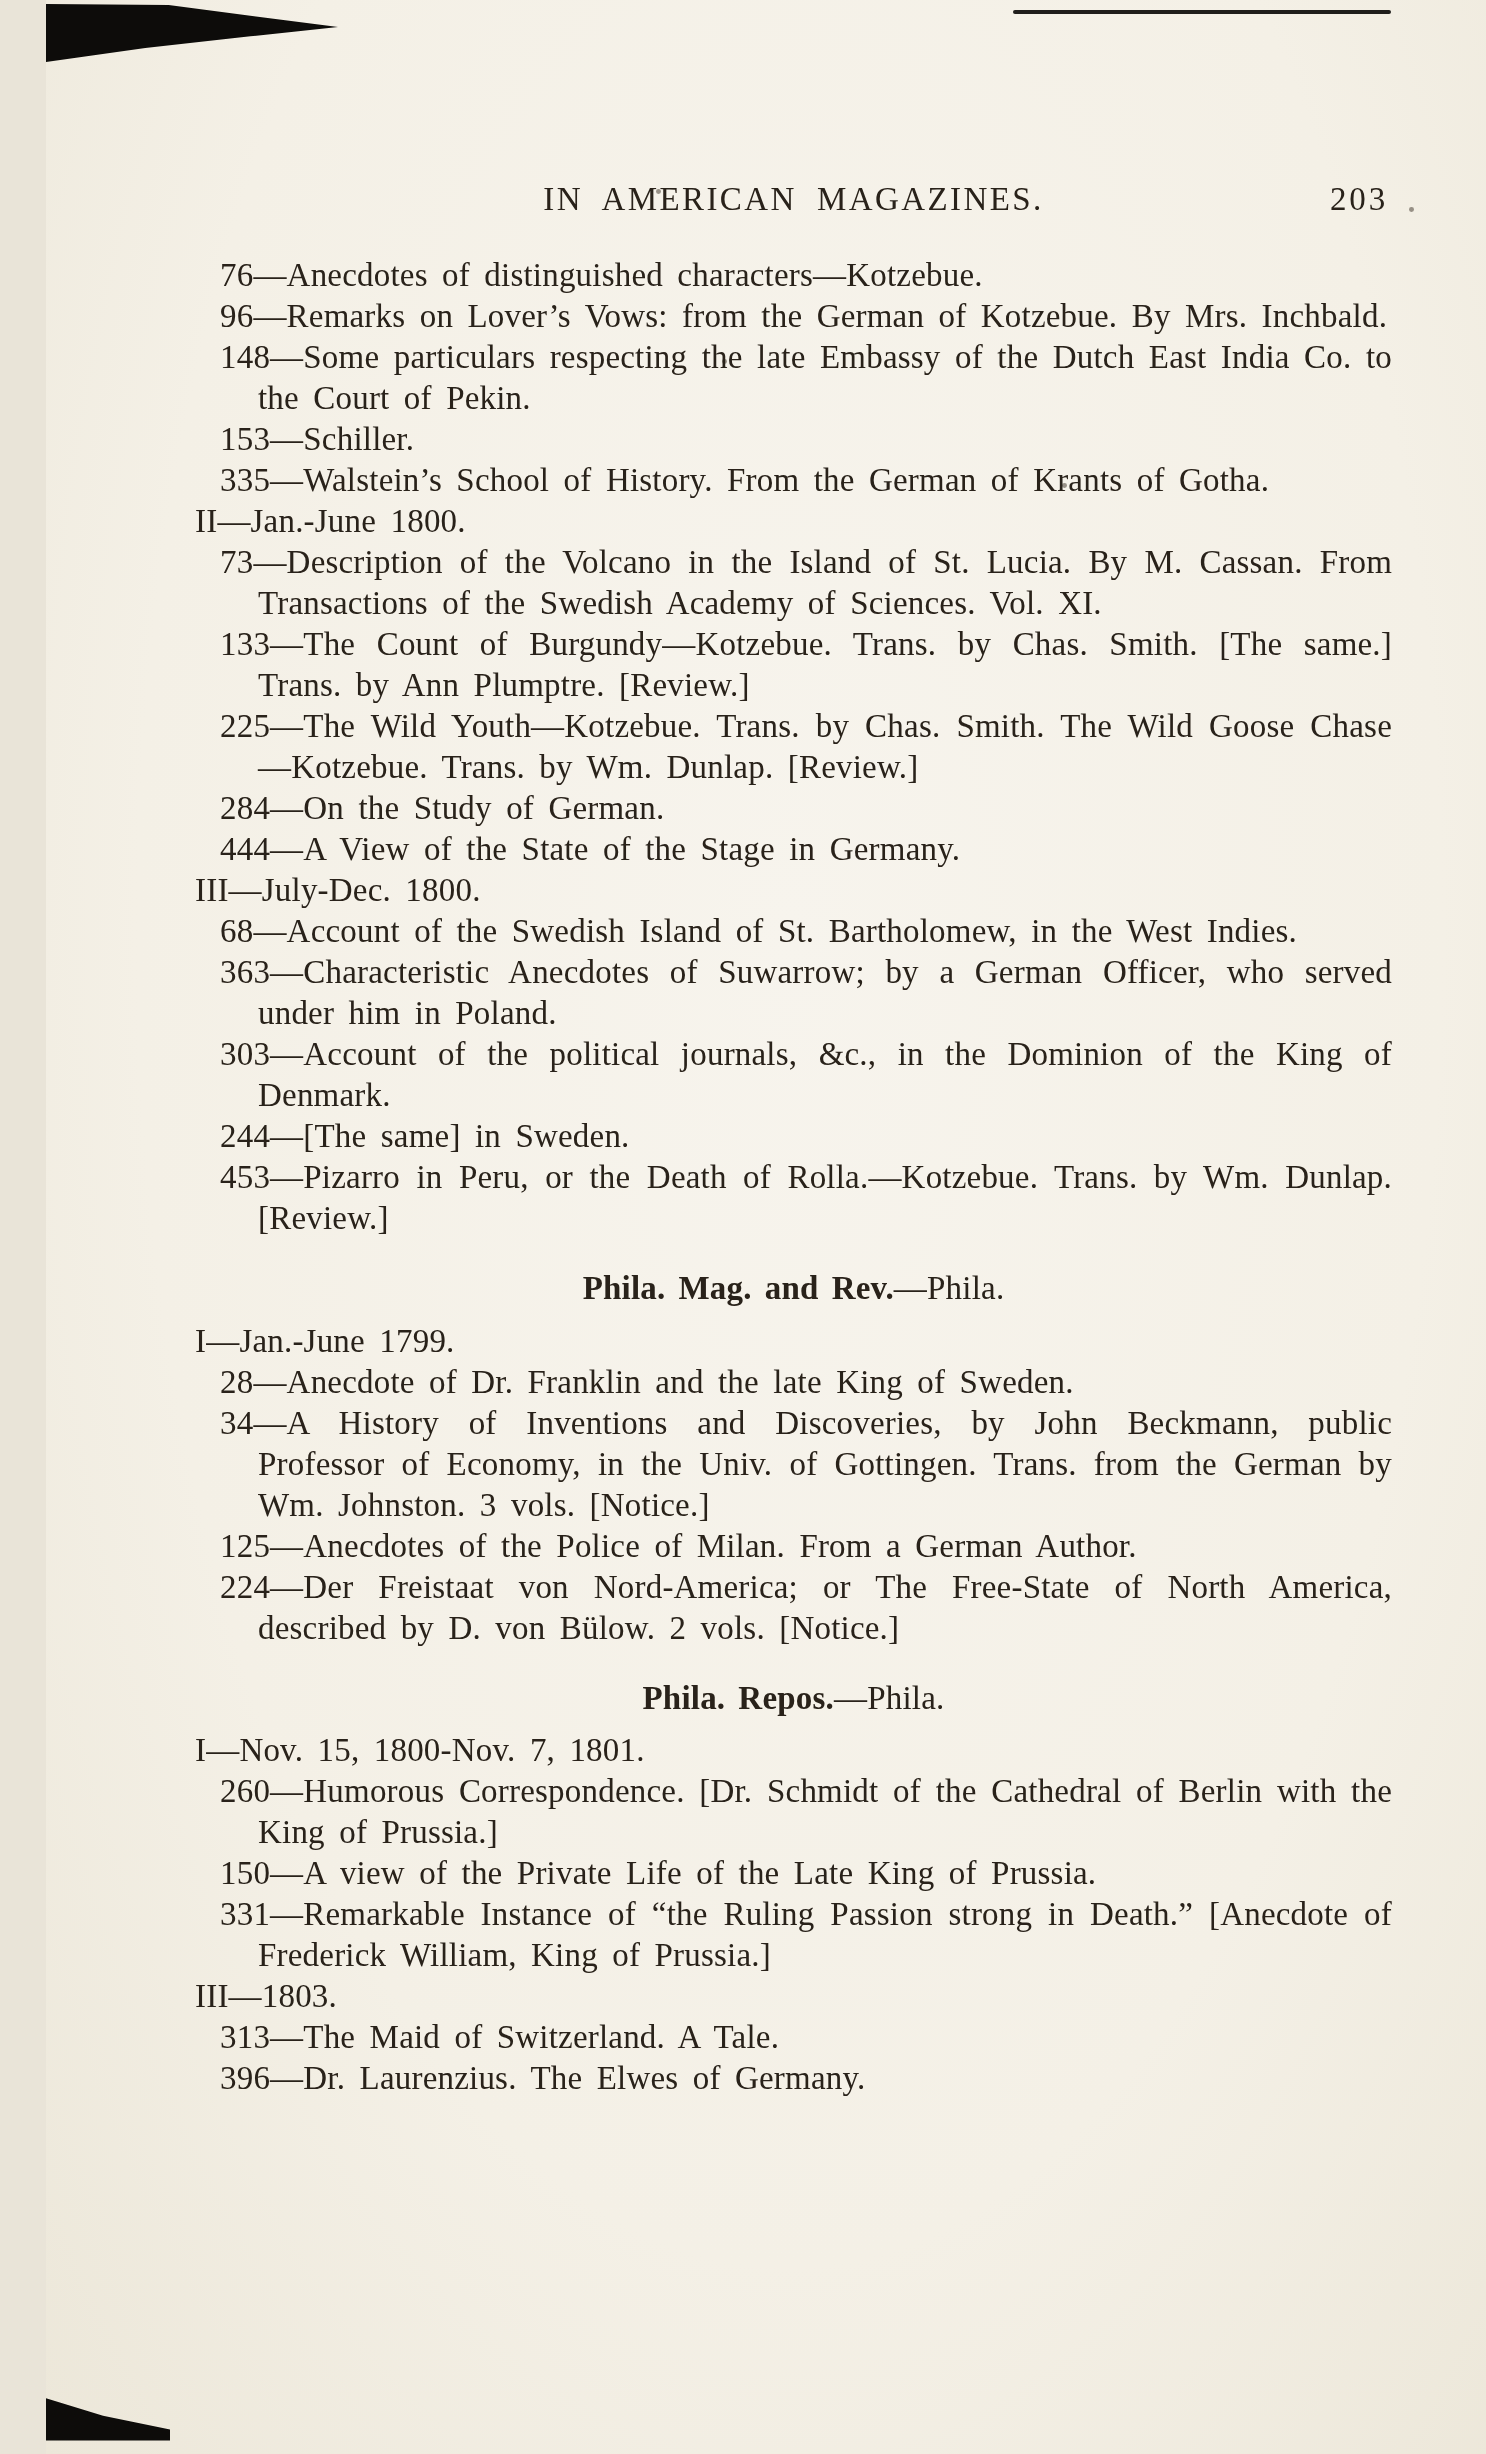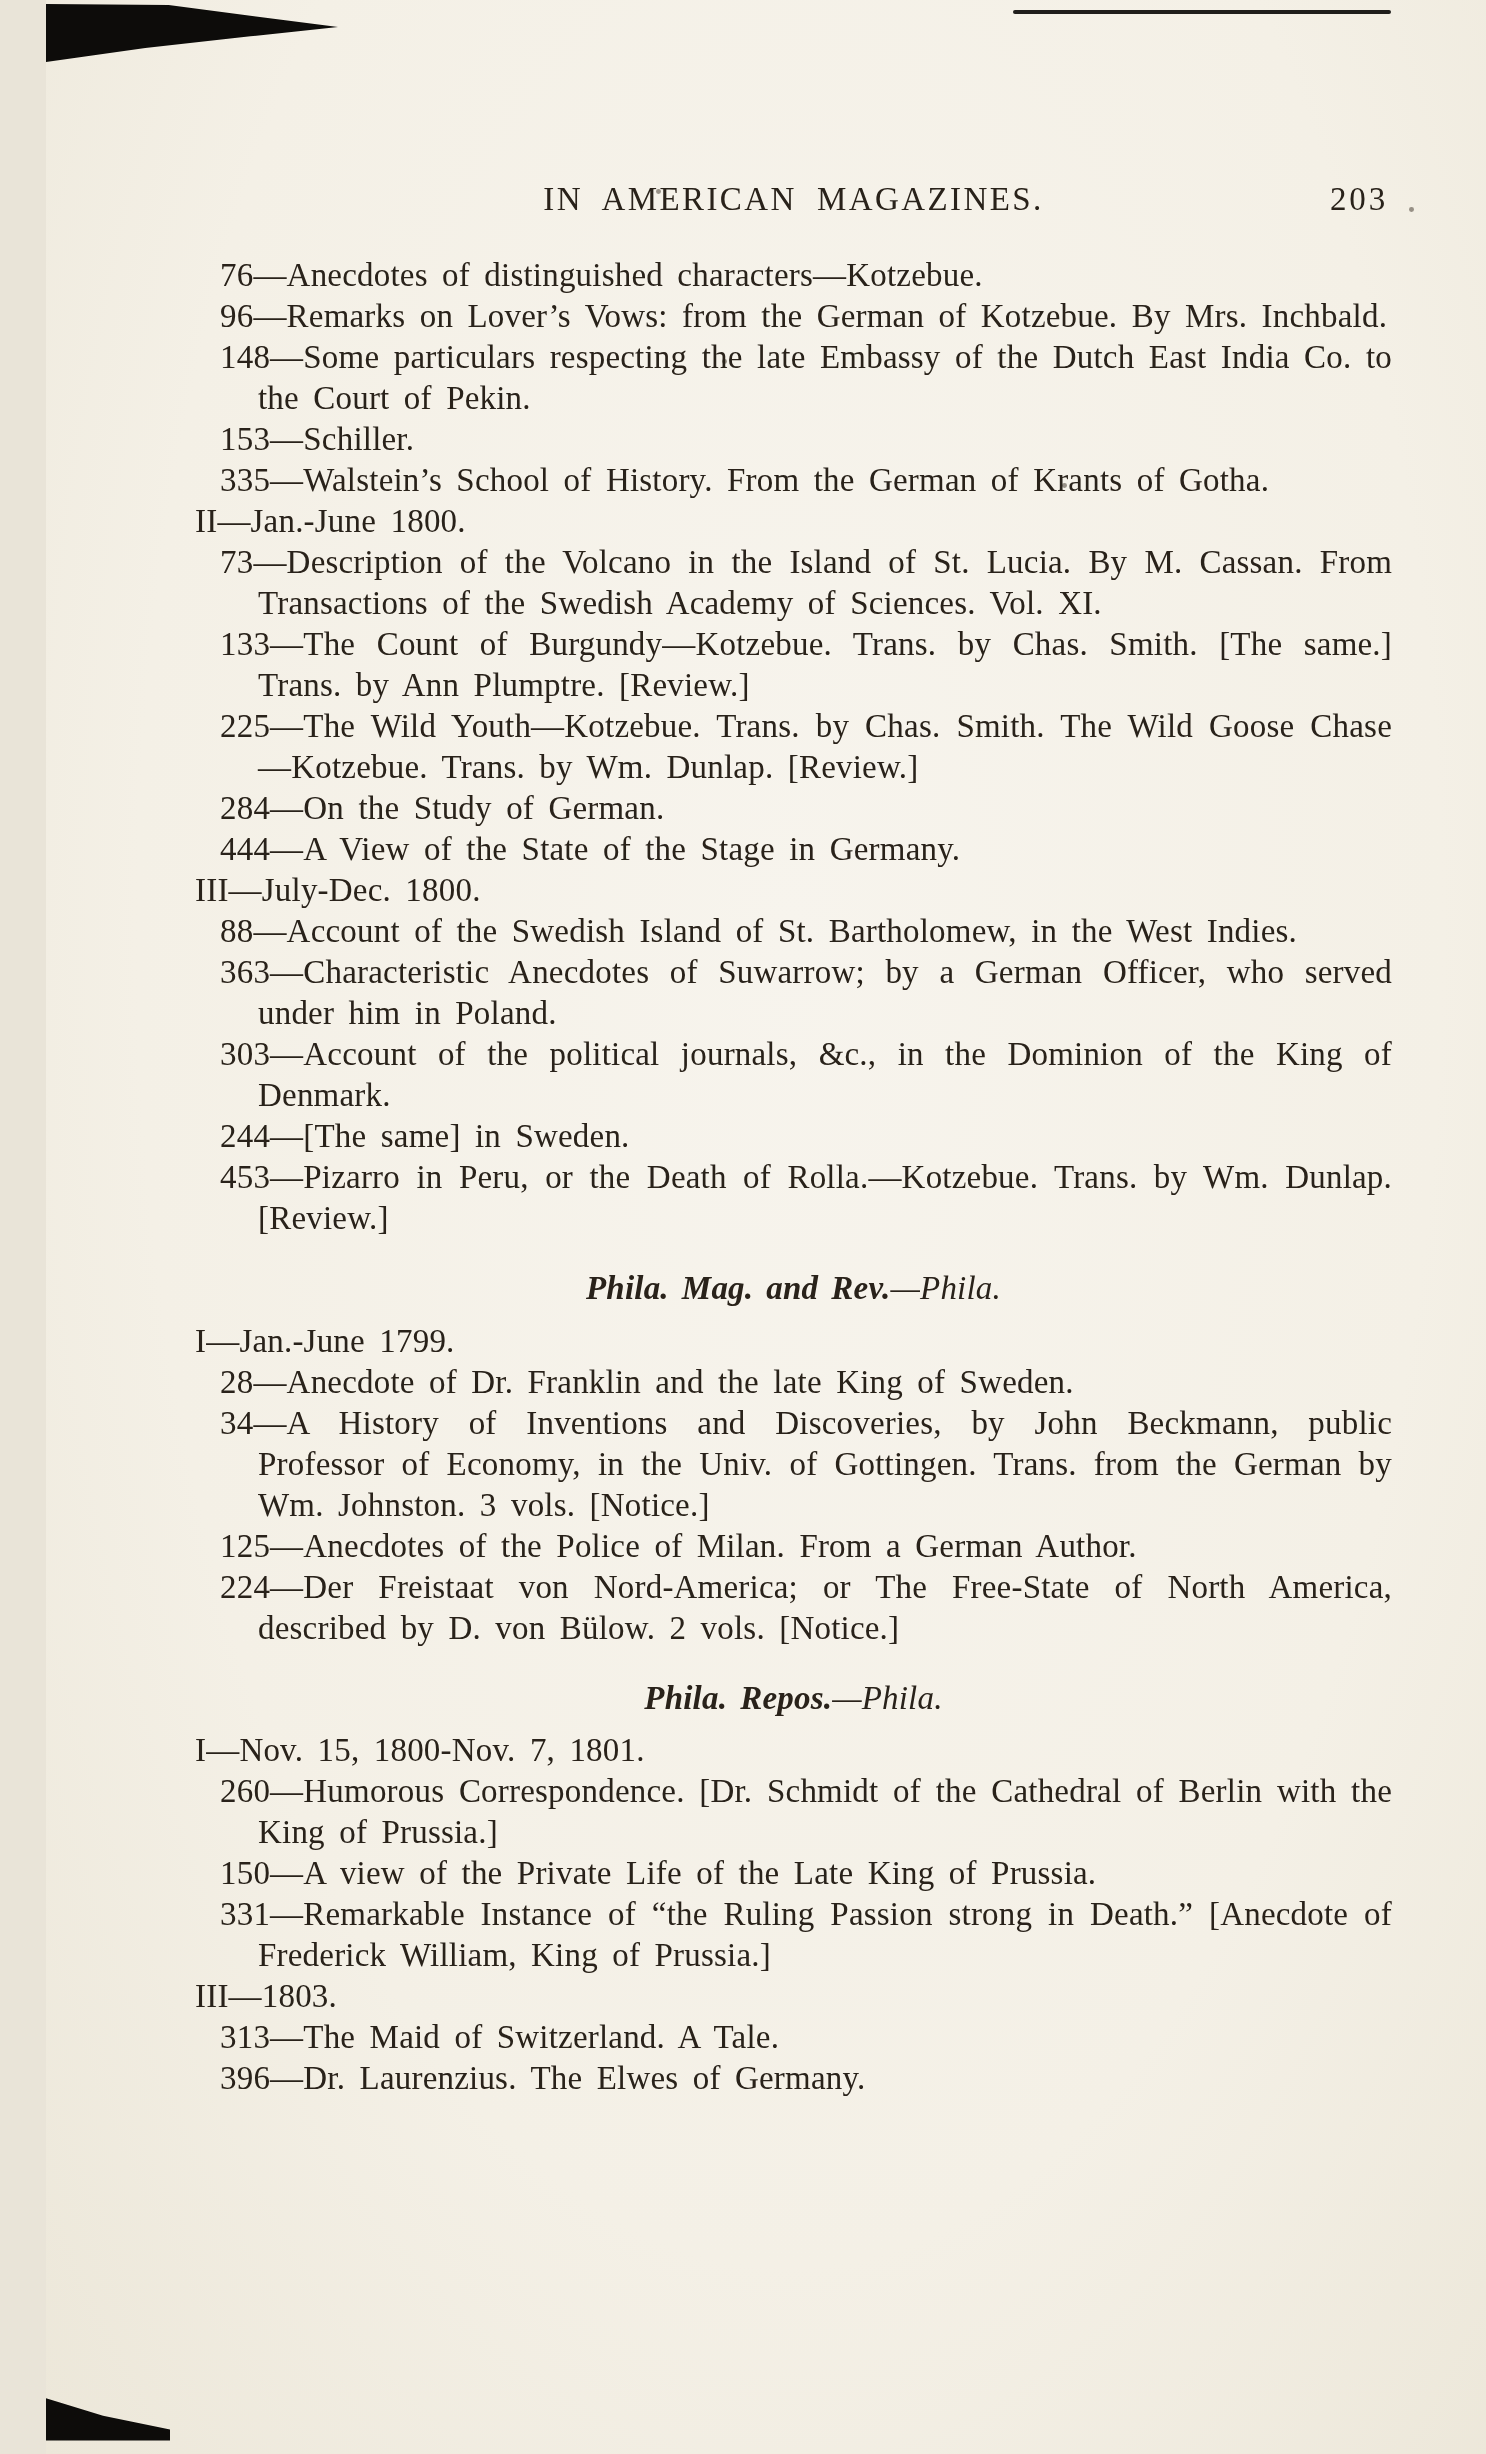--- a/index.html
+++ b/index.html
@@ -77,21 +77,20 @@
     padding-left: 0;
     text-indent: 0;
   }
   .section-heading {
     margin: 29px 0 11.6px 0;
     text-align: center;
     font-size: 33px;
     font-weight: normal;
     line-height: 41px;
     word-spacing: 0.14em;
-    font-style: italic;
   }
   .heading-bold { font-weight: bold; }
   .heading-rest { font-weight: normal; }
 </style>
 </head>
 <body>
 
 <div class="page">
 
   <div class="artifact artifact-top-left"></div>
@@ -114,21 +113,21 @@
     <div class="line entry">148—Some particulars respecting the late Embassy of the Dutch East India Co. to the Court of Pekin.</div>
     <div class="line entry">153—Schiller.</div>
     <div class="line entry">335—Walstein’s School of History. From the German of Krants of Gotha.</div>
     <div class="line volume">II—Jan.-June 1800.</div>
     <div class="line entry">73—Description of the Volcano in the Island of St. Lucia. By M. Cassan. From Transactions of the Swedish Academy of Sciences. Vol. XI.</div>
     <div class="line entry">133—The Count of Burgundy—Kotzebue. Trans. by Chas. Smith. [The same.] Trans. by Ann Plumptre. [Review.]</div>
     <div class="line entry">225—The Wild Youth—Kotzebue. Trans. by Chas. Smith. The Wild Goose Chase—Kotzebue. Trans. by Wm. Dunlap. [Review.]</div>
     <div class="line entry">284—On the Study of German.</div>
     <div class="line entry">444—A View of the State of the Stage in Germany.</div>
     <div class="line volume">III—July-Dec. 1800.</div>
-    <div class="line entry">88—Account of the Swedish Island of St. Bartholomew, in the West Indies.</div>
+    <div class="line entry">68—Account of the Swedish Island of St. Bartholomew, in the West Indies.</div>
     <div class="line entry">363—Characteristic Anecdotes of Suwarrow; by a German Officer, who served under him in Poland.</div>
     <div class="line entry">303—Account of the political journals, &amp;c., in the Dominion of the King of Denmark.</div>
     <div class="line entry">244—[The same] in Sweden.</div>
     <div class="line entry">453—Pizarro in Peru, or the Death of Rolla.—Kotzebue. Trans. by Wm. Dunlap. [Review.]</div>
 
     <h2 class="section-heading">
       <span class="heading-bold">Phila. Mag. and Rev.</span><span class="heading-rest">—Phila.</span>
     </h2>
     <div class="line volume">I—Jan.-June 1799.</div>
     <div class="line entry">28—Anecdote of Dr. Franklin and the late King of Sweden.</div>

